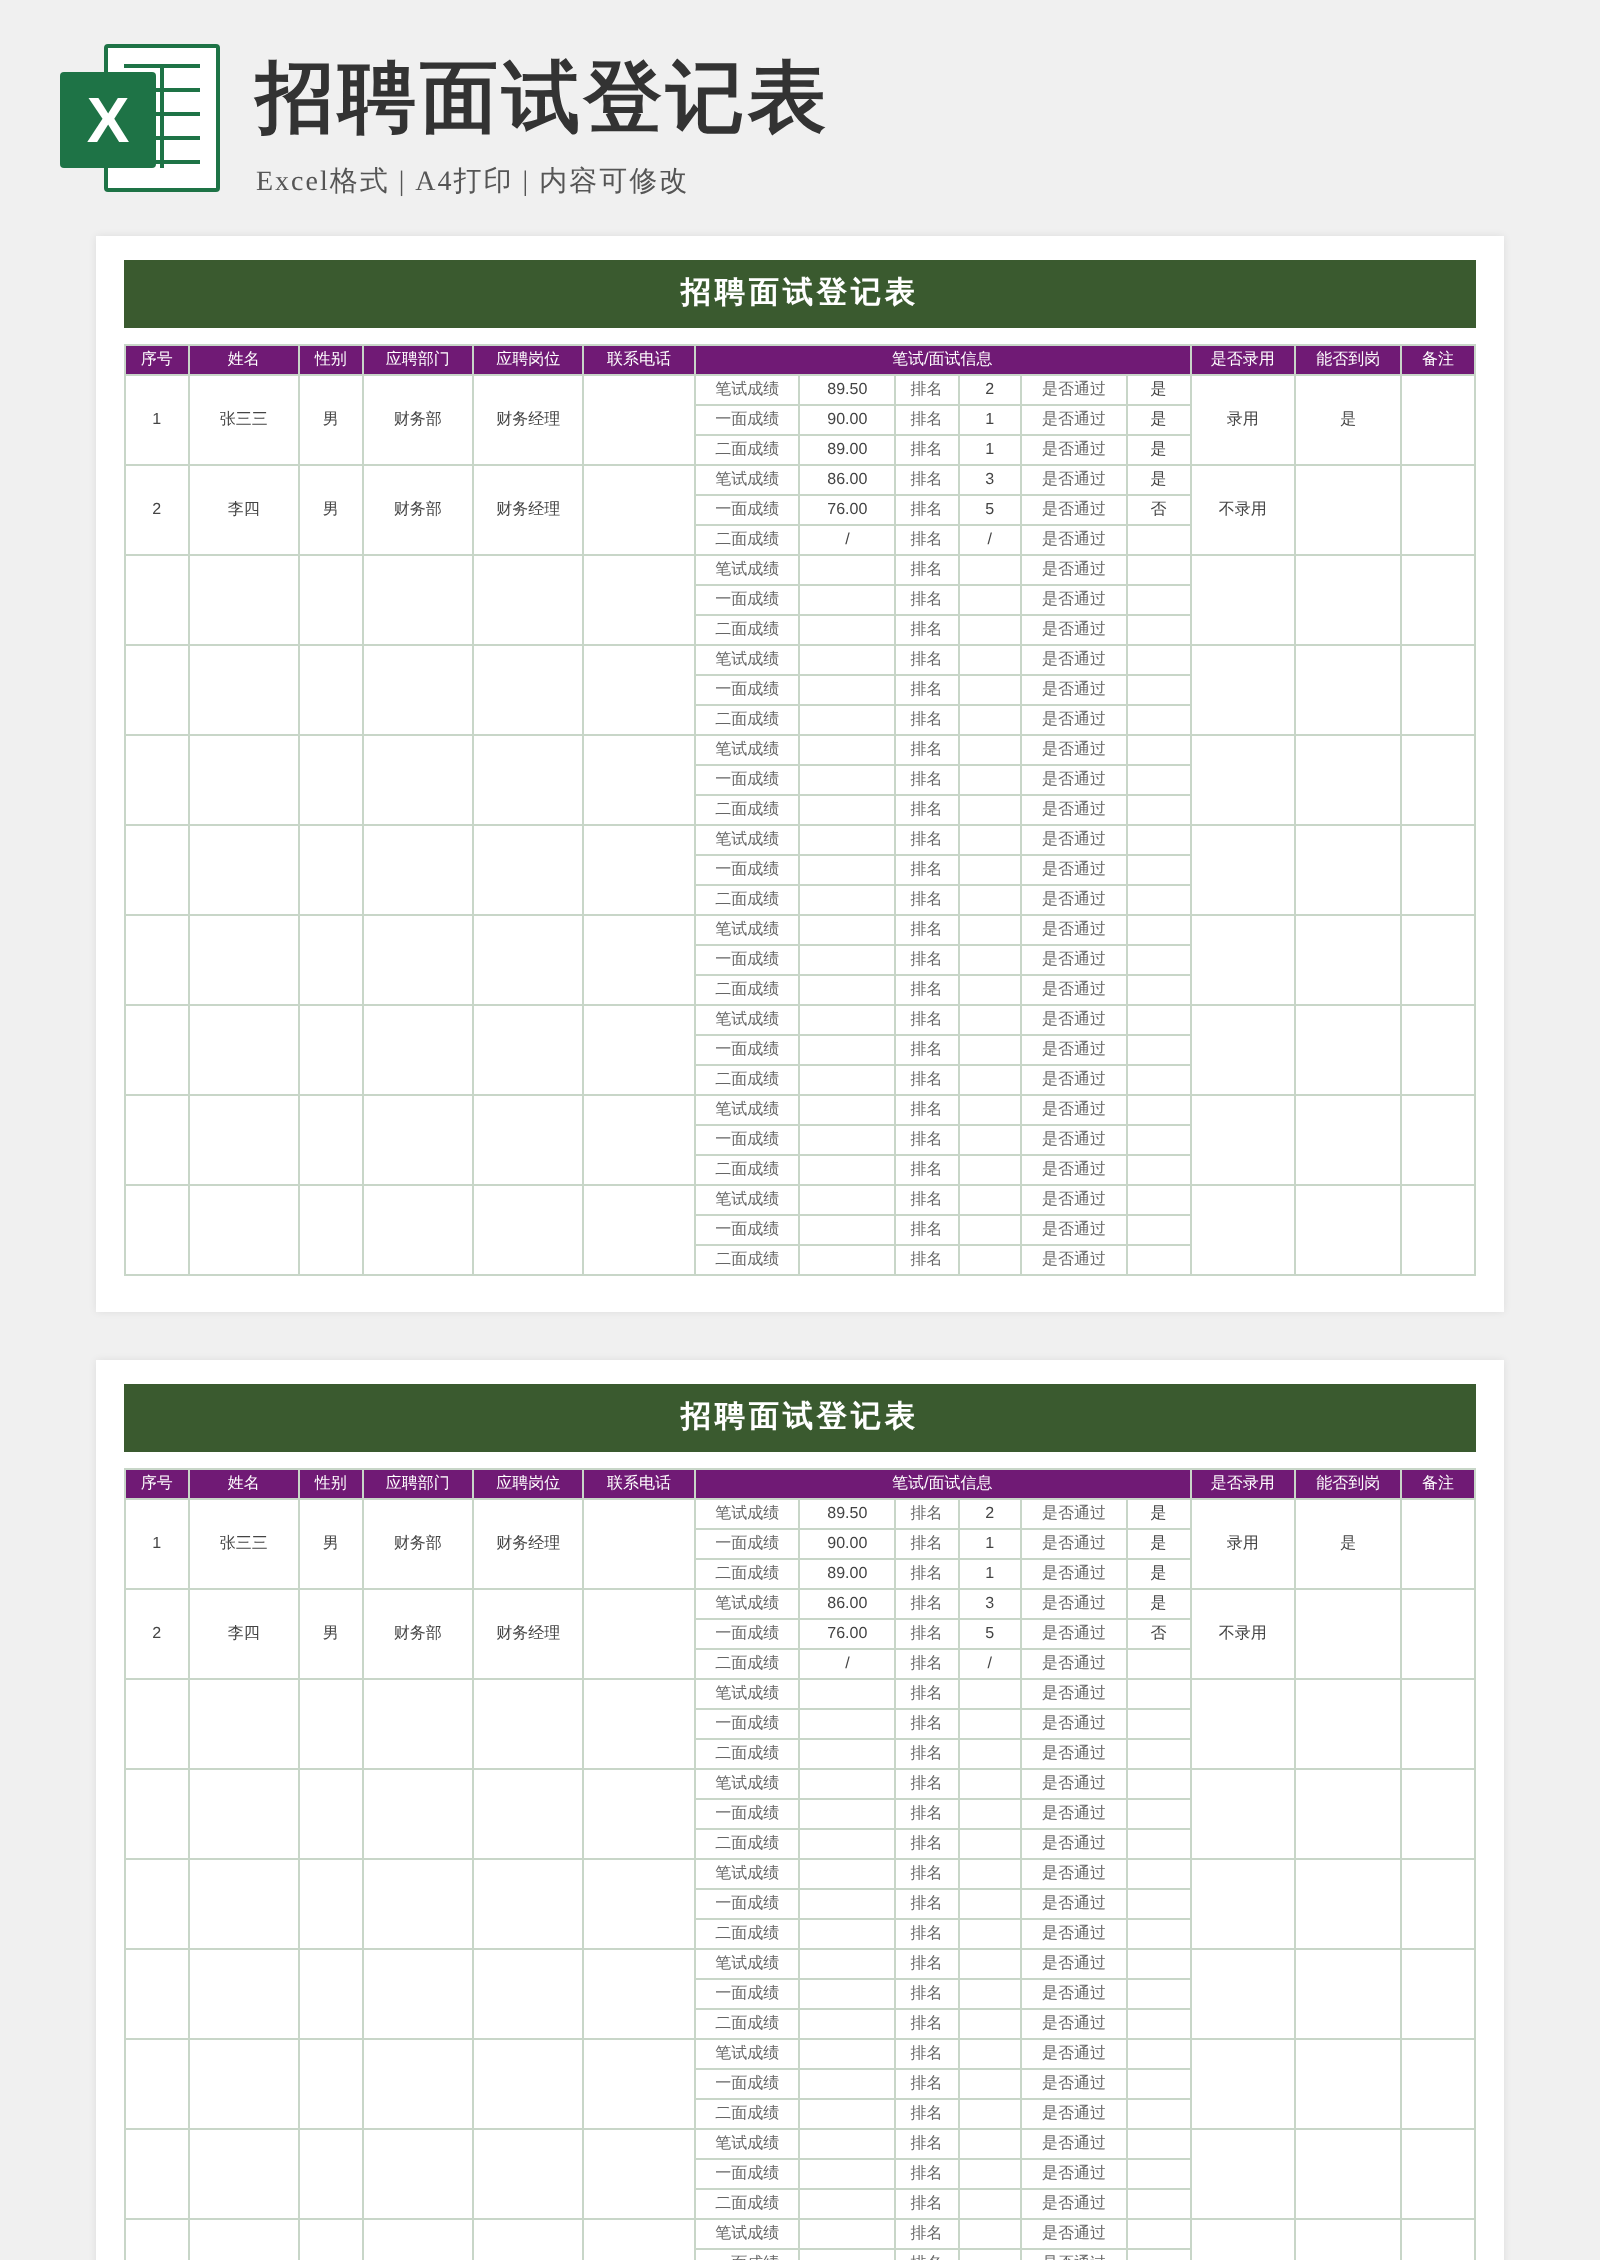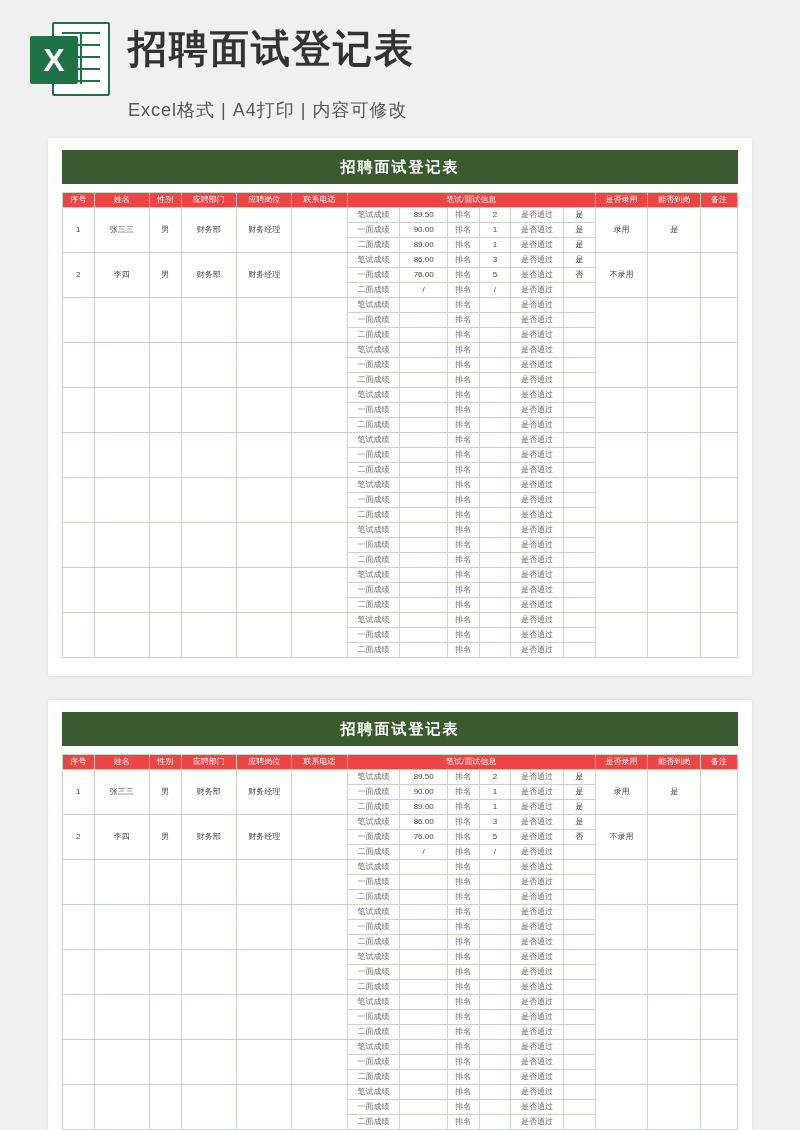--- a/index.html
+++ b/index.html
@@ -63,24 +63,25 @@
   border-radius: 2px;
 }
 .title-block { flex: 1; }
 .main-title {
   font-size: 39px;
   font-weight: bold;
   color: #333;
   letter-spacing: 2px;
 }
 .subtitle {
-  font-size: 18px;
+  font-size: 14px;
   color: #555;
-  margin-top: 22px;
+  margin-top: 6px;
   letter-spacing: 1px;
+  font-family: Liberation Serif, serif;
 }
 .sheets-area {
   padding: 8px 48px 20px 48px;
 }
 .sheet {
   background: #fff;
   padding: 12px 14px 18px 14px;
   margin-bottom: 24px;
   box-shadow: 0 0 4px rgba(0,0,0,0.08);
 }
@@ -102,21 +103,21 @@
   color: #444;
 }
 th, td {
   border: 1px solid #c8d6c8;
   text-align: center;
   padding: 2px 2px;
   height: 14px;
   line-height: 10px;
 }
 th {
-  background: #ef4444;
+  background: #701a75;
   color: #fff;
   font-weight: normal;
 }
 .lbl { color: #666; }
 </style>
 </head>
 <body>
 
 <div class="header">
   <div class="excel-icon">

